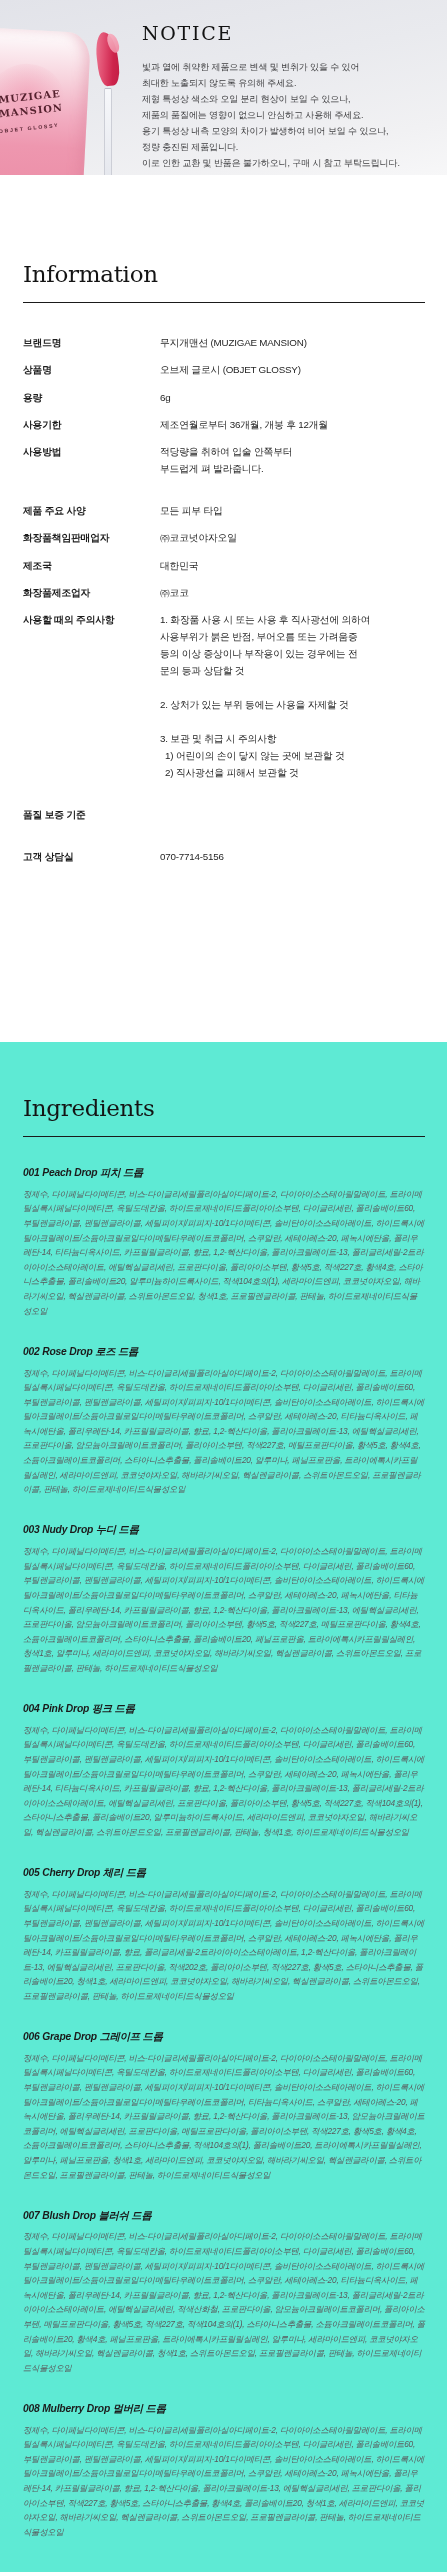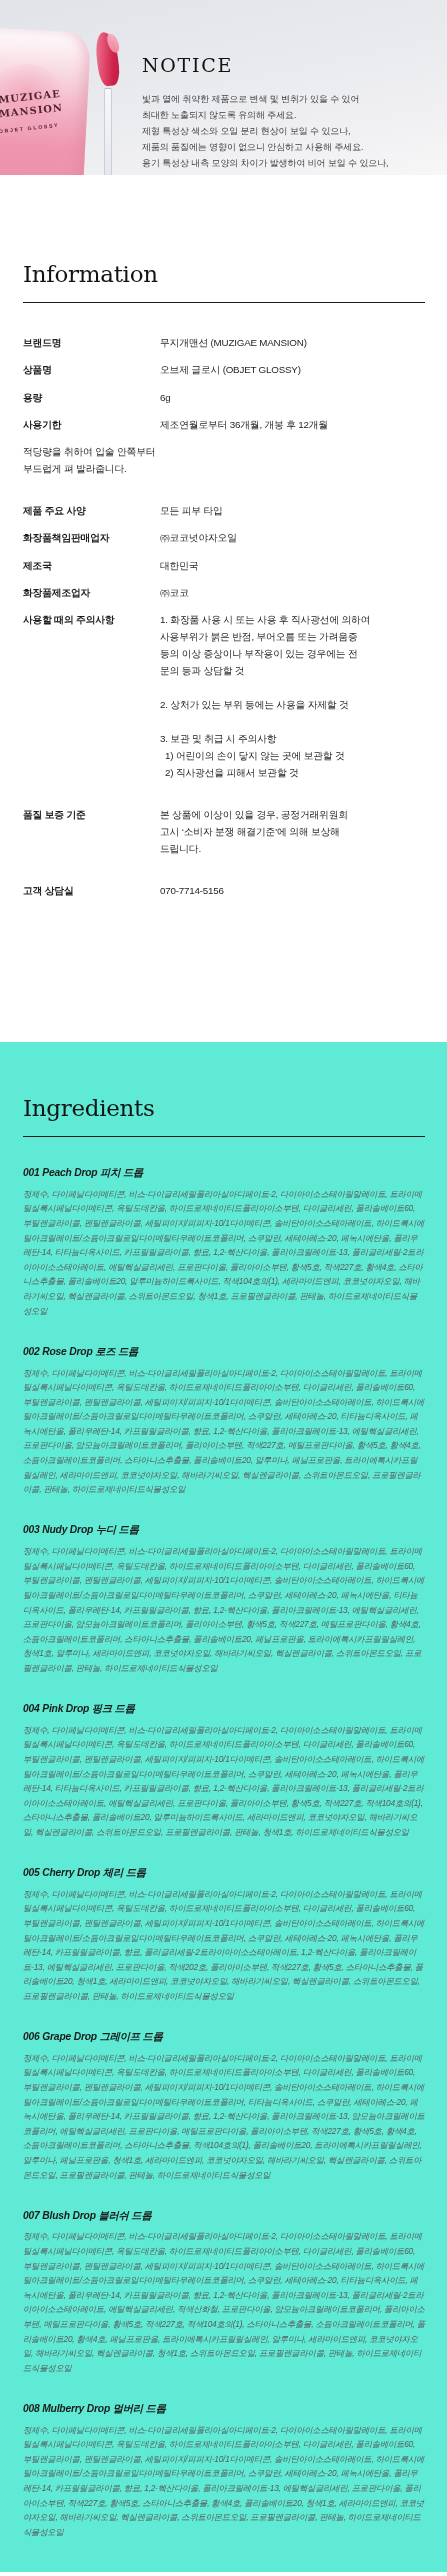--- a/index.html
+++ b/index.html
@@ -48,21 +48,21 @@
     background:linear-gradient(180deg,#f6aebf,#ef8ba3); opacity:.95;
   }
   .app-stem {
     position:absolute; left:8px; top:60px; width:7.5px; height:88px;
     background:linear-gradient(180deg,rgba(248,249,252,.9),#e6e8ee);
     border:0.6px solid #ccced6; border-top-color:#b9bcc6; border-radius:1.7px;
   }
   .notice-body { position:absolute; left:142px; top:22px; width:298px; }
   .notice-title {
     font-family:"DejaVu Serif","Liberation Serif",serif; font-weight:400;
-    font-size:19px; letter-spacing:1.7px; color:#121212;margin-top:32px;
+    font-size:19px; letter-spacing:1.7px; color:#121212;
   }
   .notice-text {
     margin-top:15px; font-size:9px; line-height:16px; color:#3e3e40;
     letter-spacing:-0.1px; white-space:pre-line;
   }
 
   
   .sec-title {
     font-family:"DejaVu Serif","Liberation Serif",serif; font-weight:400;
     font-size:23px; letter-spacing:-0.3px; color:#141414;
@@ -133,20 +133,21 @@
       </div>
       <div class="info-row">
         <div class="info-label">용량</div>
         <div class="info-value">6g</div>
       </div>
       <div class="info-row">
         <div class="info-label">사용기한</div>
         <div class="info-value">제조연월로부터 36개월, 개봉 후 12개월</div>
       </div>
       <div class="info-row">
+        <div class="info-label">사용방법</div>
         <div class="info-value">적당량을 취하여 입술 안쪽부터
 부드럽게 펴 발라줍니다.</div>
       </div>
       <div class="info-row gap">
         <div class="info-label">제품 주요 사양</div>
         <div class="info-value">모든 피부 타입</div>
       </div>
       <div class="info-row">
         <div class="info-label">화장품책임판매업자</div>
         <div class="info-value">㈜코코넛야자오일</div>
@@ -167,23 +168,20 @@
 문의 등과 상담할 것
 
 2. 상처가 있는 부위 등에는 사용을 자제할 것
 
 3. 보관 및 취급 시 주의사항
 &nbsp;&nbsp;1) 어린이의 손이 닿지 않는 곳에 보관할 것
 &nbsp;&nbsp;2) 직사광선을 피해서 보관할 것</div>
       </div>
       <div class="info-row gap">
         <div class="info-label">품질 보증 기준</div>
-        <div class="info-value">본 상품에 이상이 있을 경우, 공정거래위원회
-고시 ‘소비자 분쟁 해결기준’에 의해 보상해
-드립니다.</div>
       </div>
       <div class="info-row gap">
         <div class="info-label">고객 상담실</div>
         <div class="info-value">070-7714-5156</div>
       </div>
     </div>
   </section>
 
   <section class="ingredients">
     <h1 class="sec-title">Ingredients</h1>

